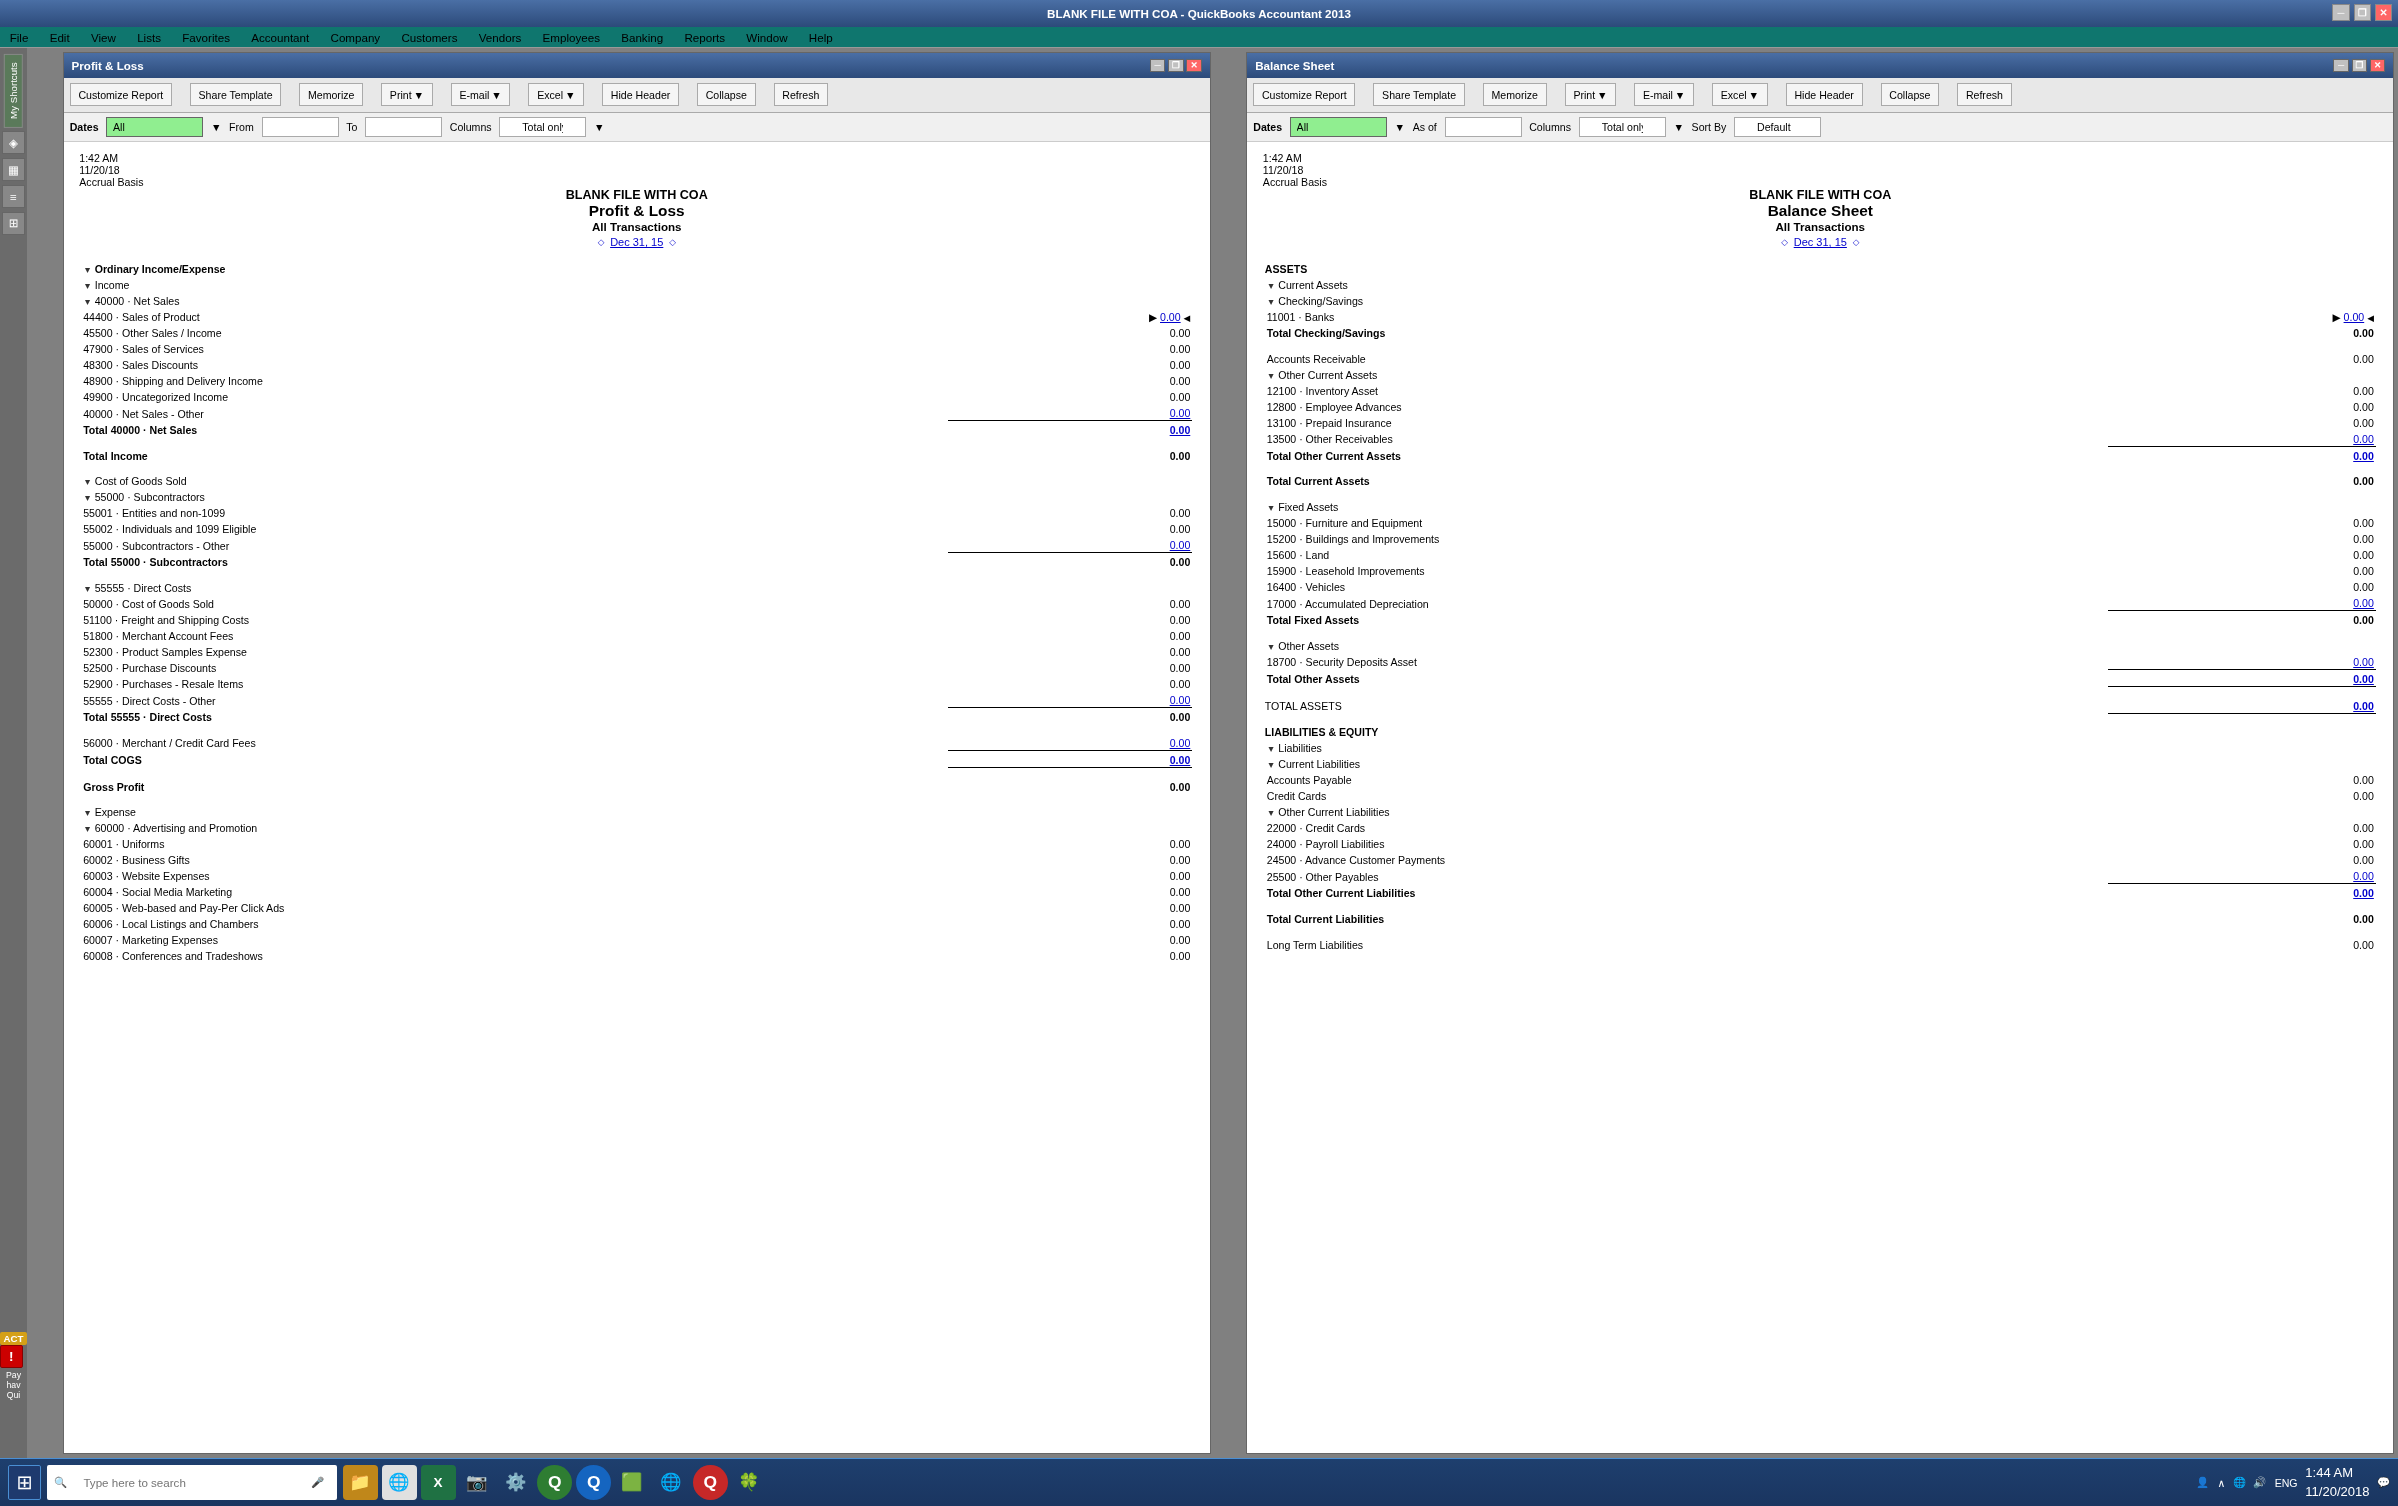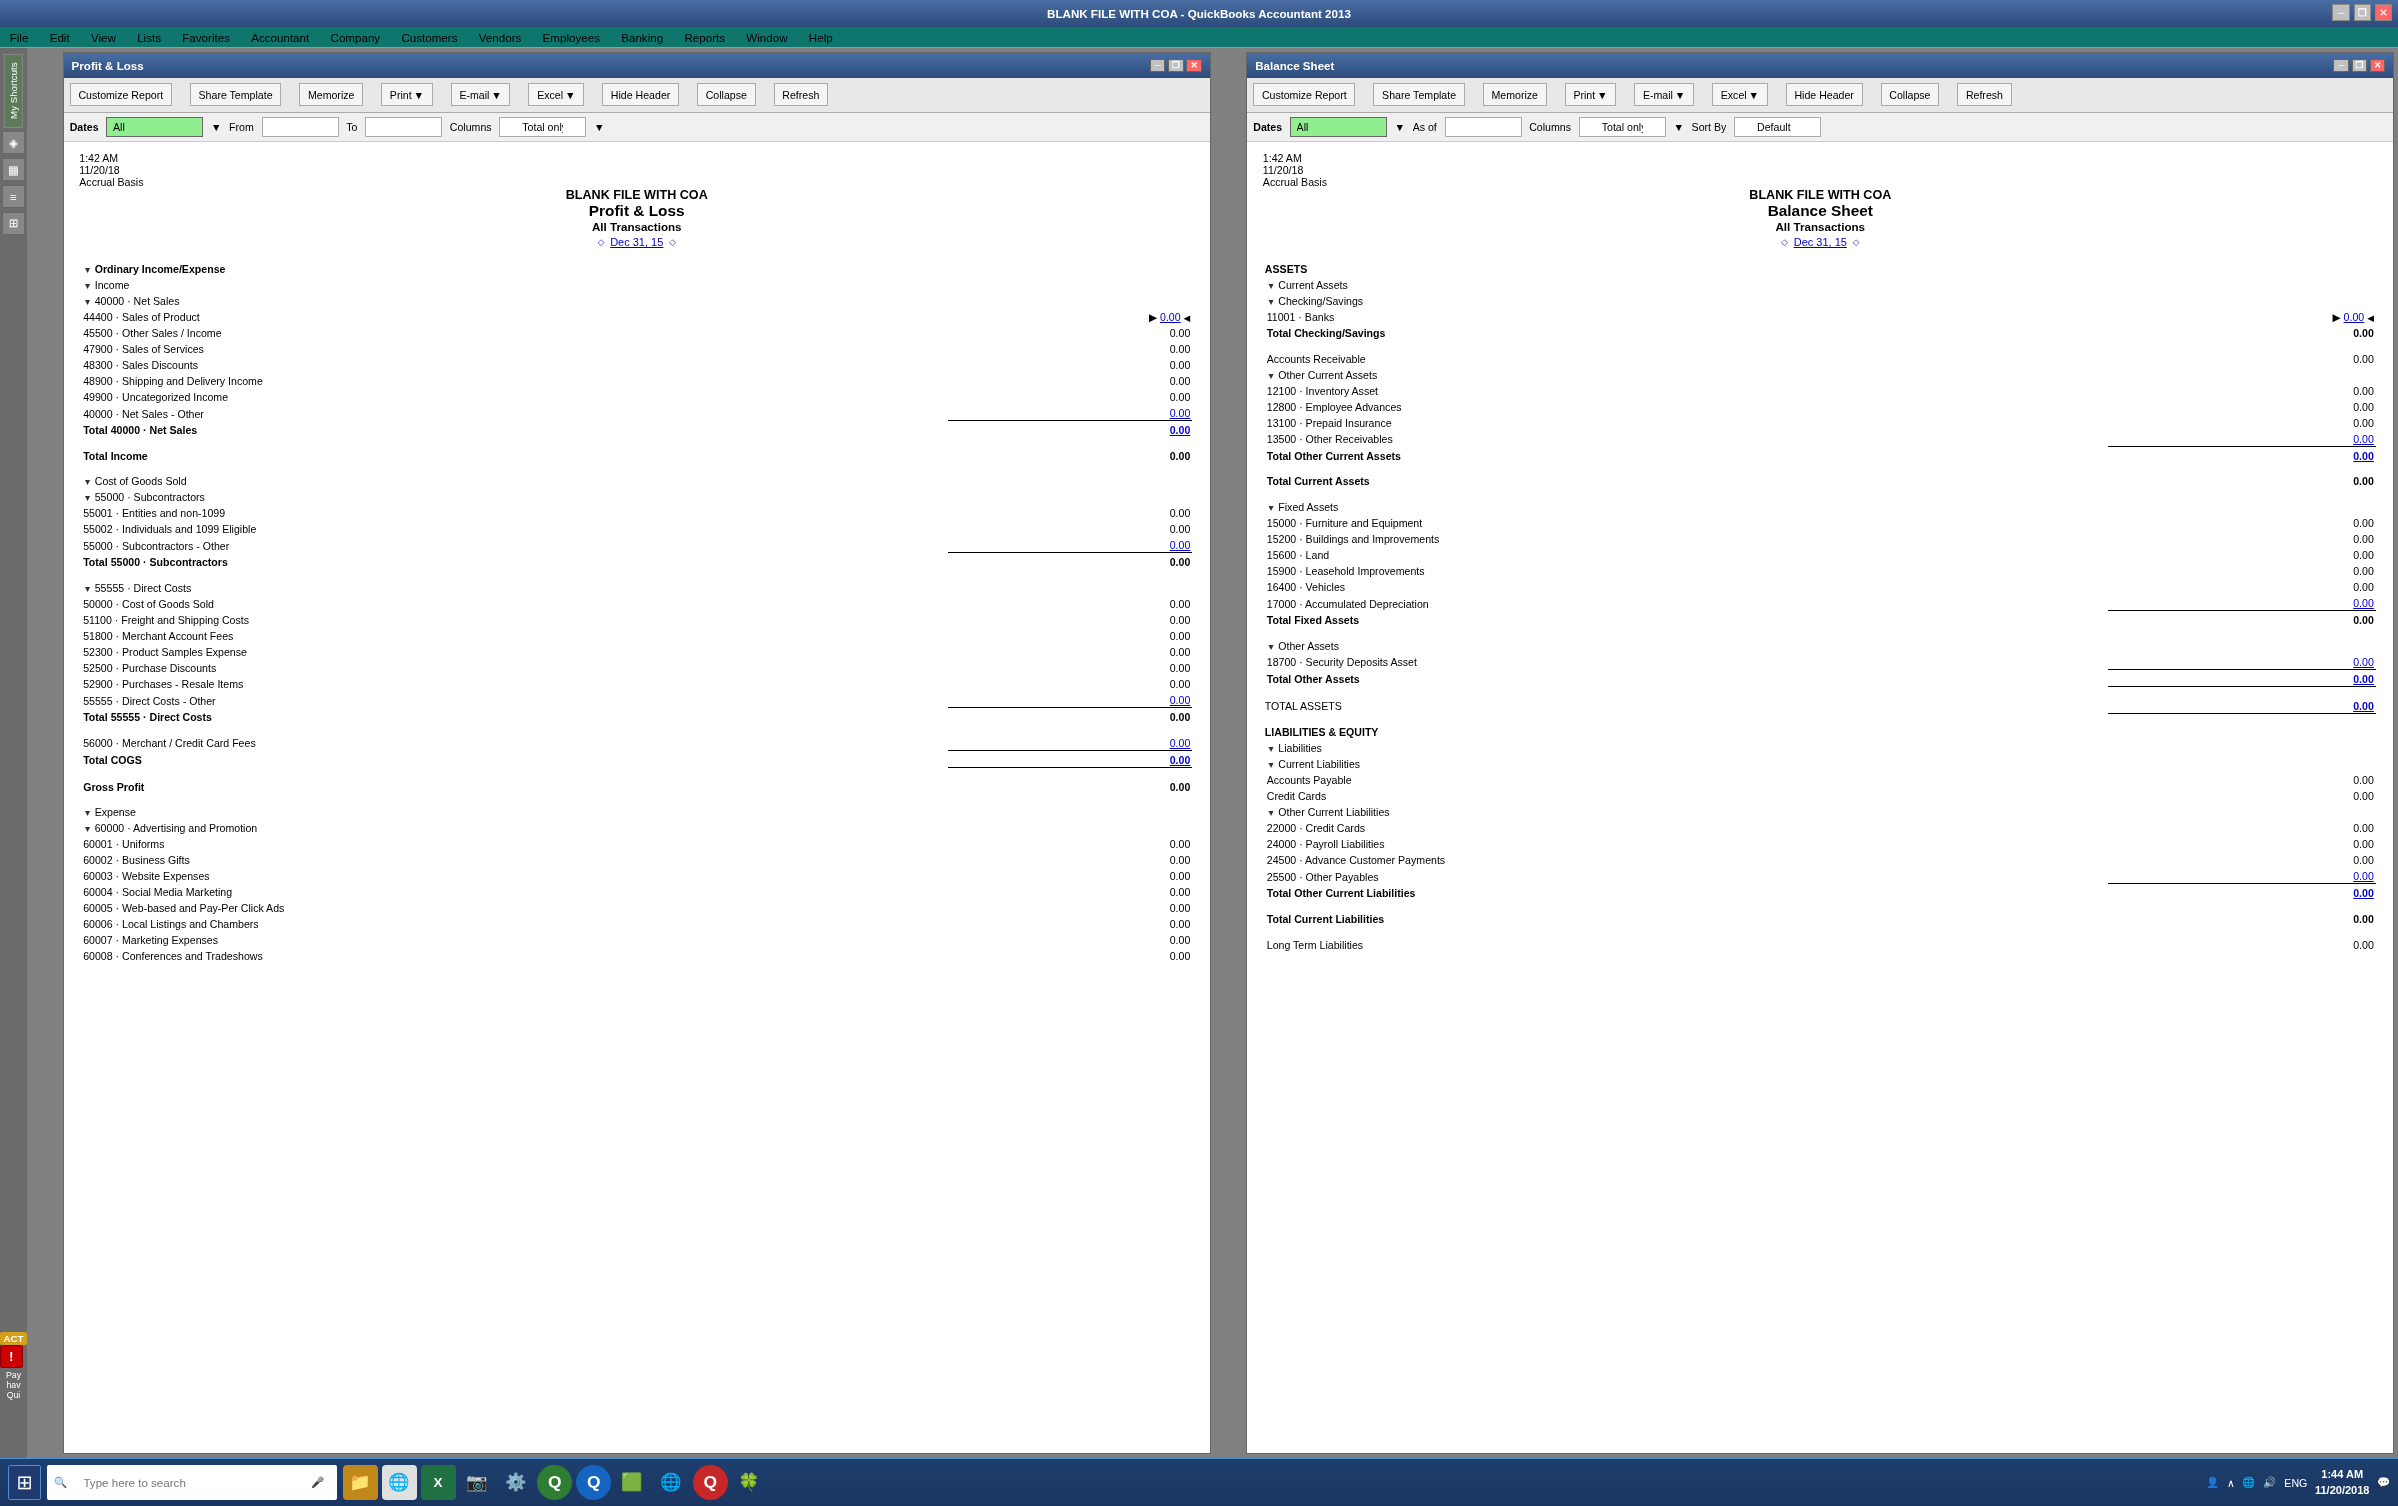--- a/index.html
+++ b/index.html
@@ -330,21 +330,21 @@
       font-size: 17.4px;
     }
     .taskbar-right {
       margin-left: auto;
       display: flex;
       align-items: center;
       gap: 7.7px;
       color: white;
       font-size: 10.6px;
     }
-    .clock { text-align: center; color: white; font-size: 11px; line-height: 1.4; font-weight: bold; }
+    .clock { text-align: left; color: white; font-size: 13px; line-height: 1.4; }
 
     
     .report-body::-webkit-scrollbar { width: 13.5px; }
     .report-body::-webkit-scrollbar-track { background: #e0e0e0; }
     .report-body::-webkit-scrollbar-thumb { background: #aaa; border: 1px solid #888; }
 
     .divider-line {
       border-bottom: 1px solid #000;
     }
     .double-divider {

